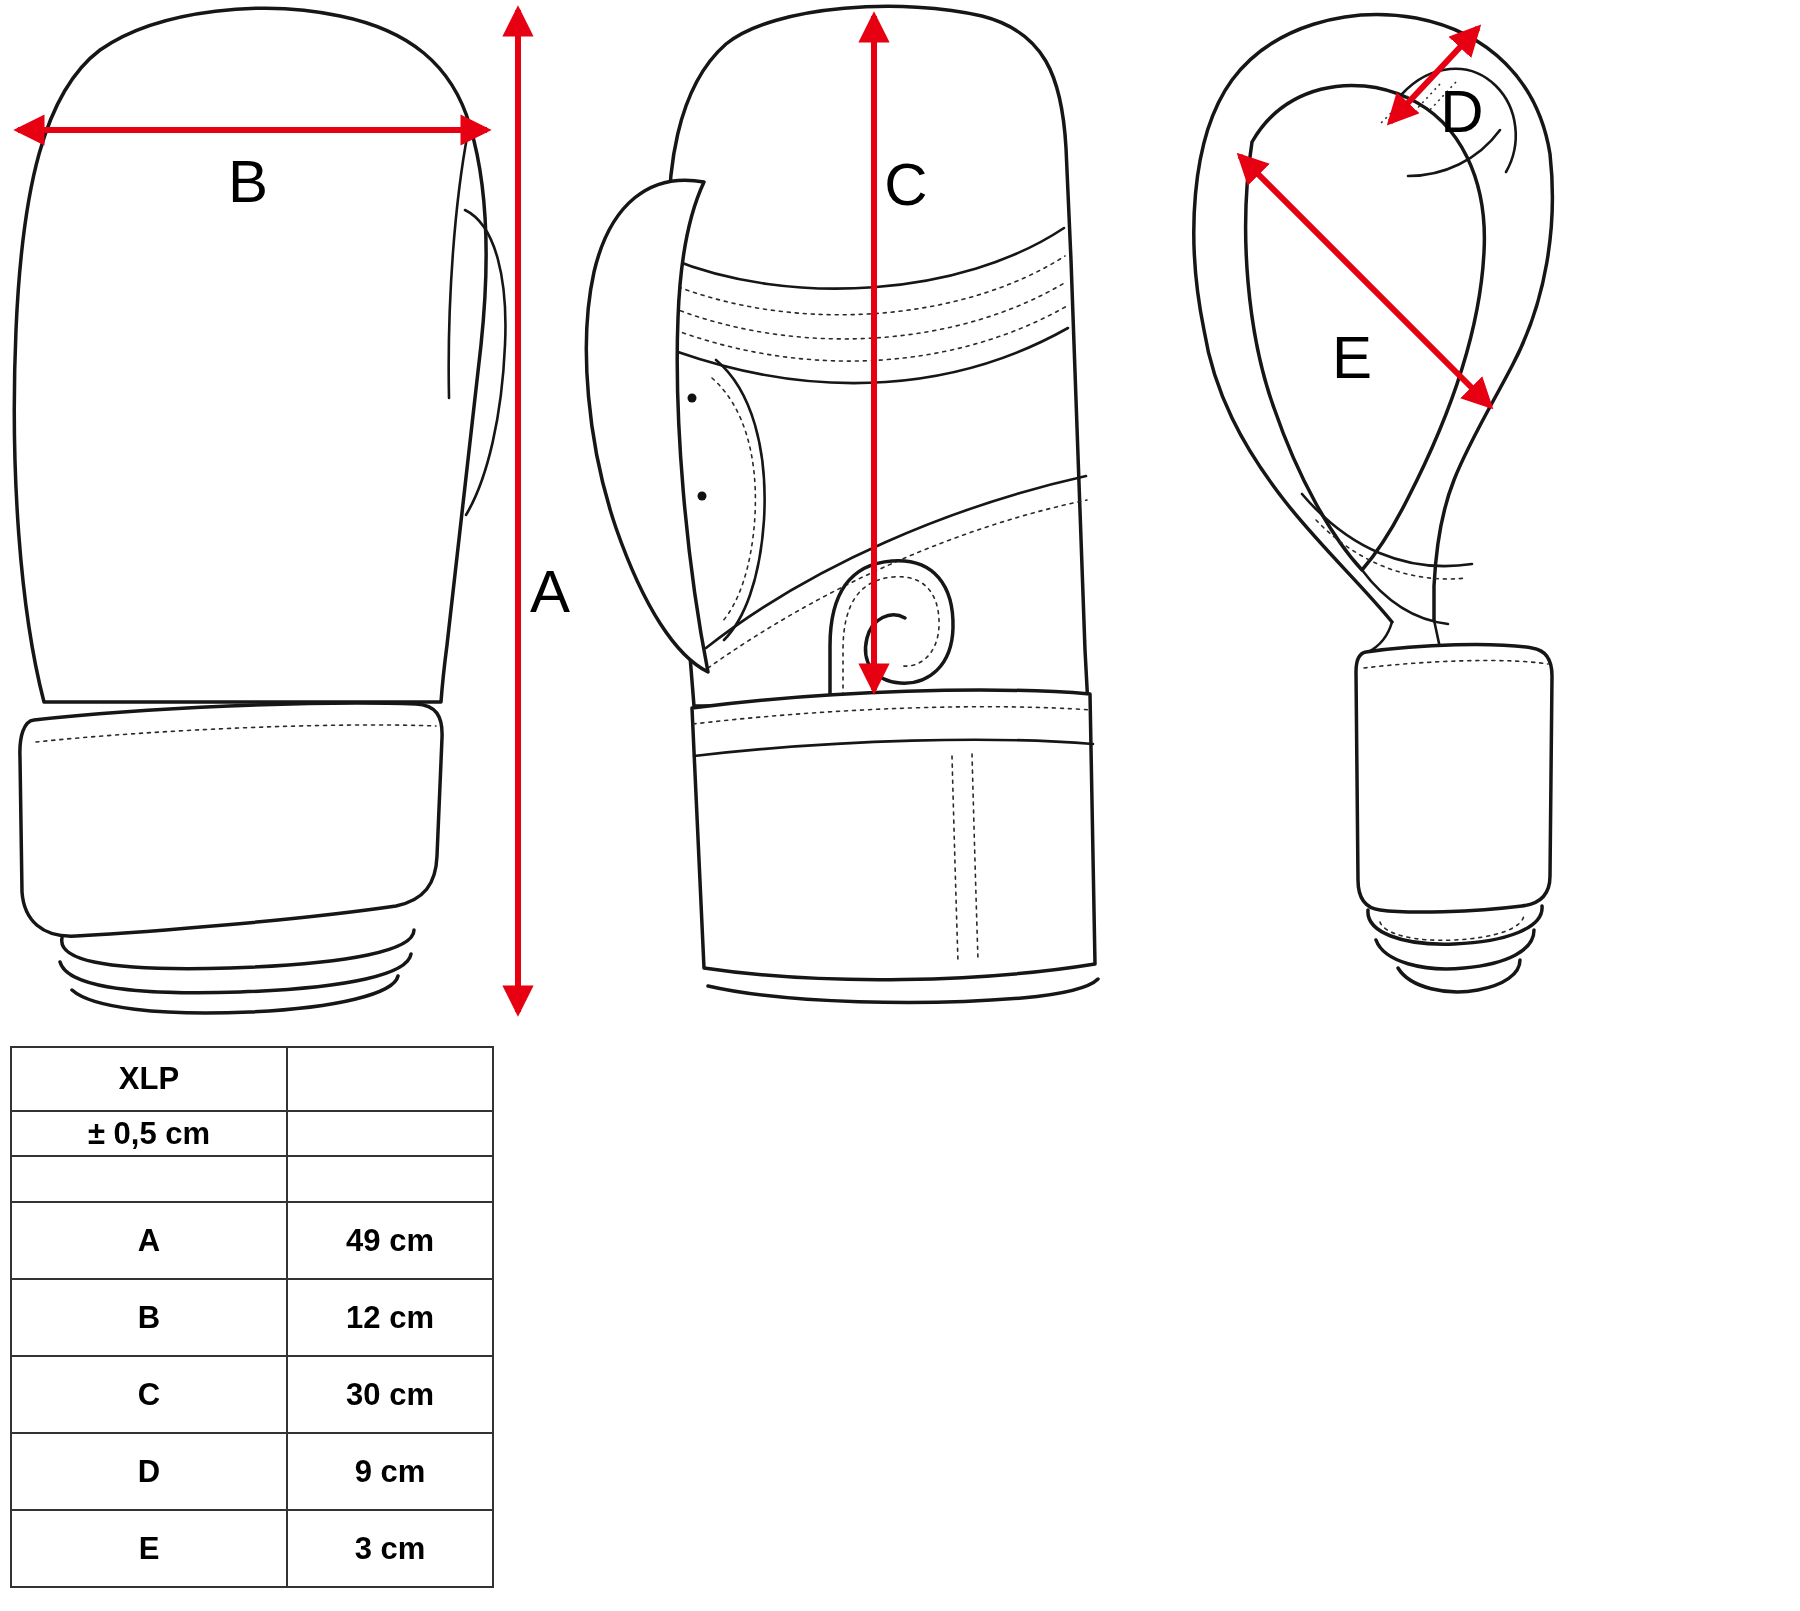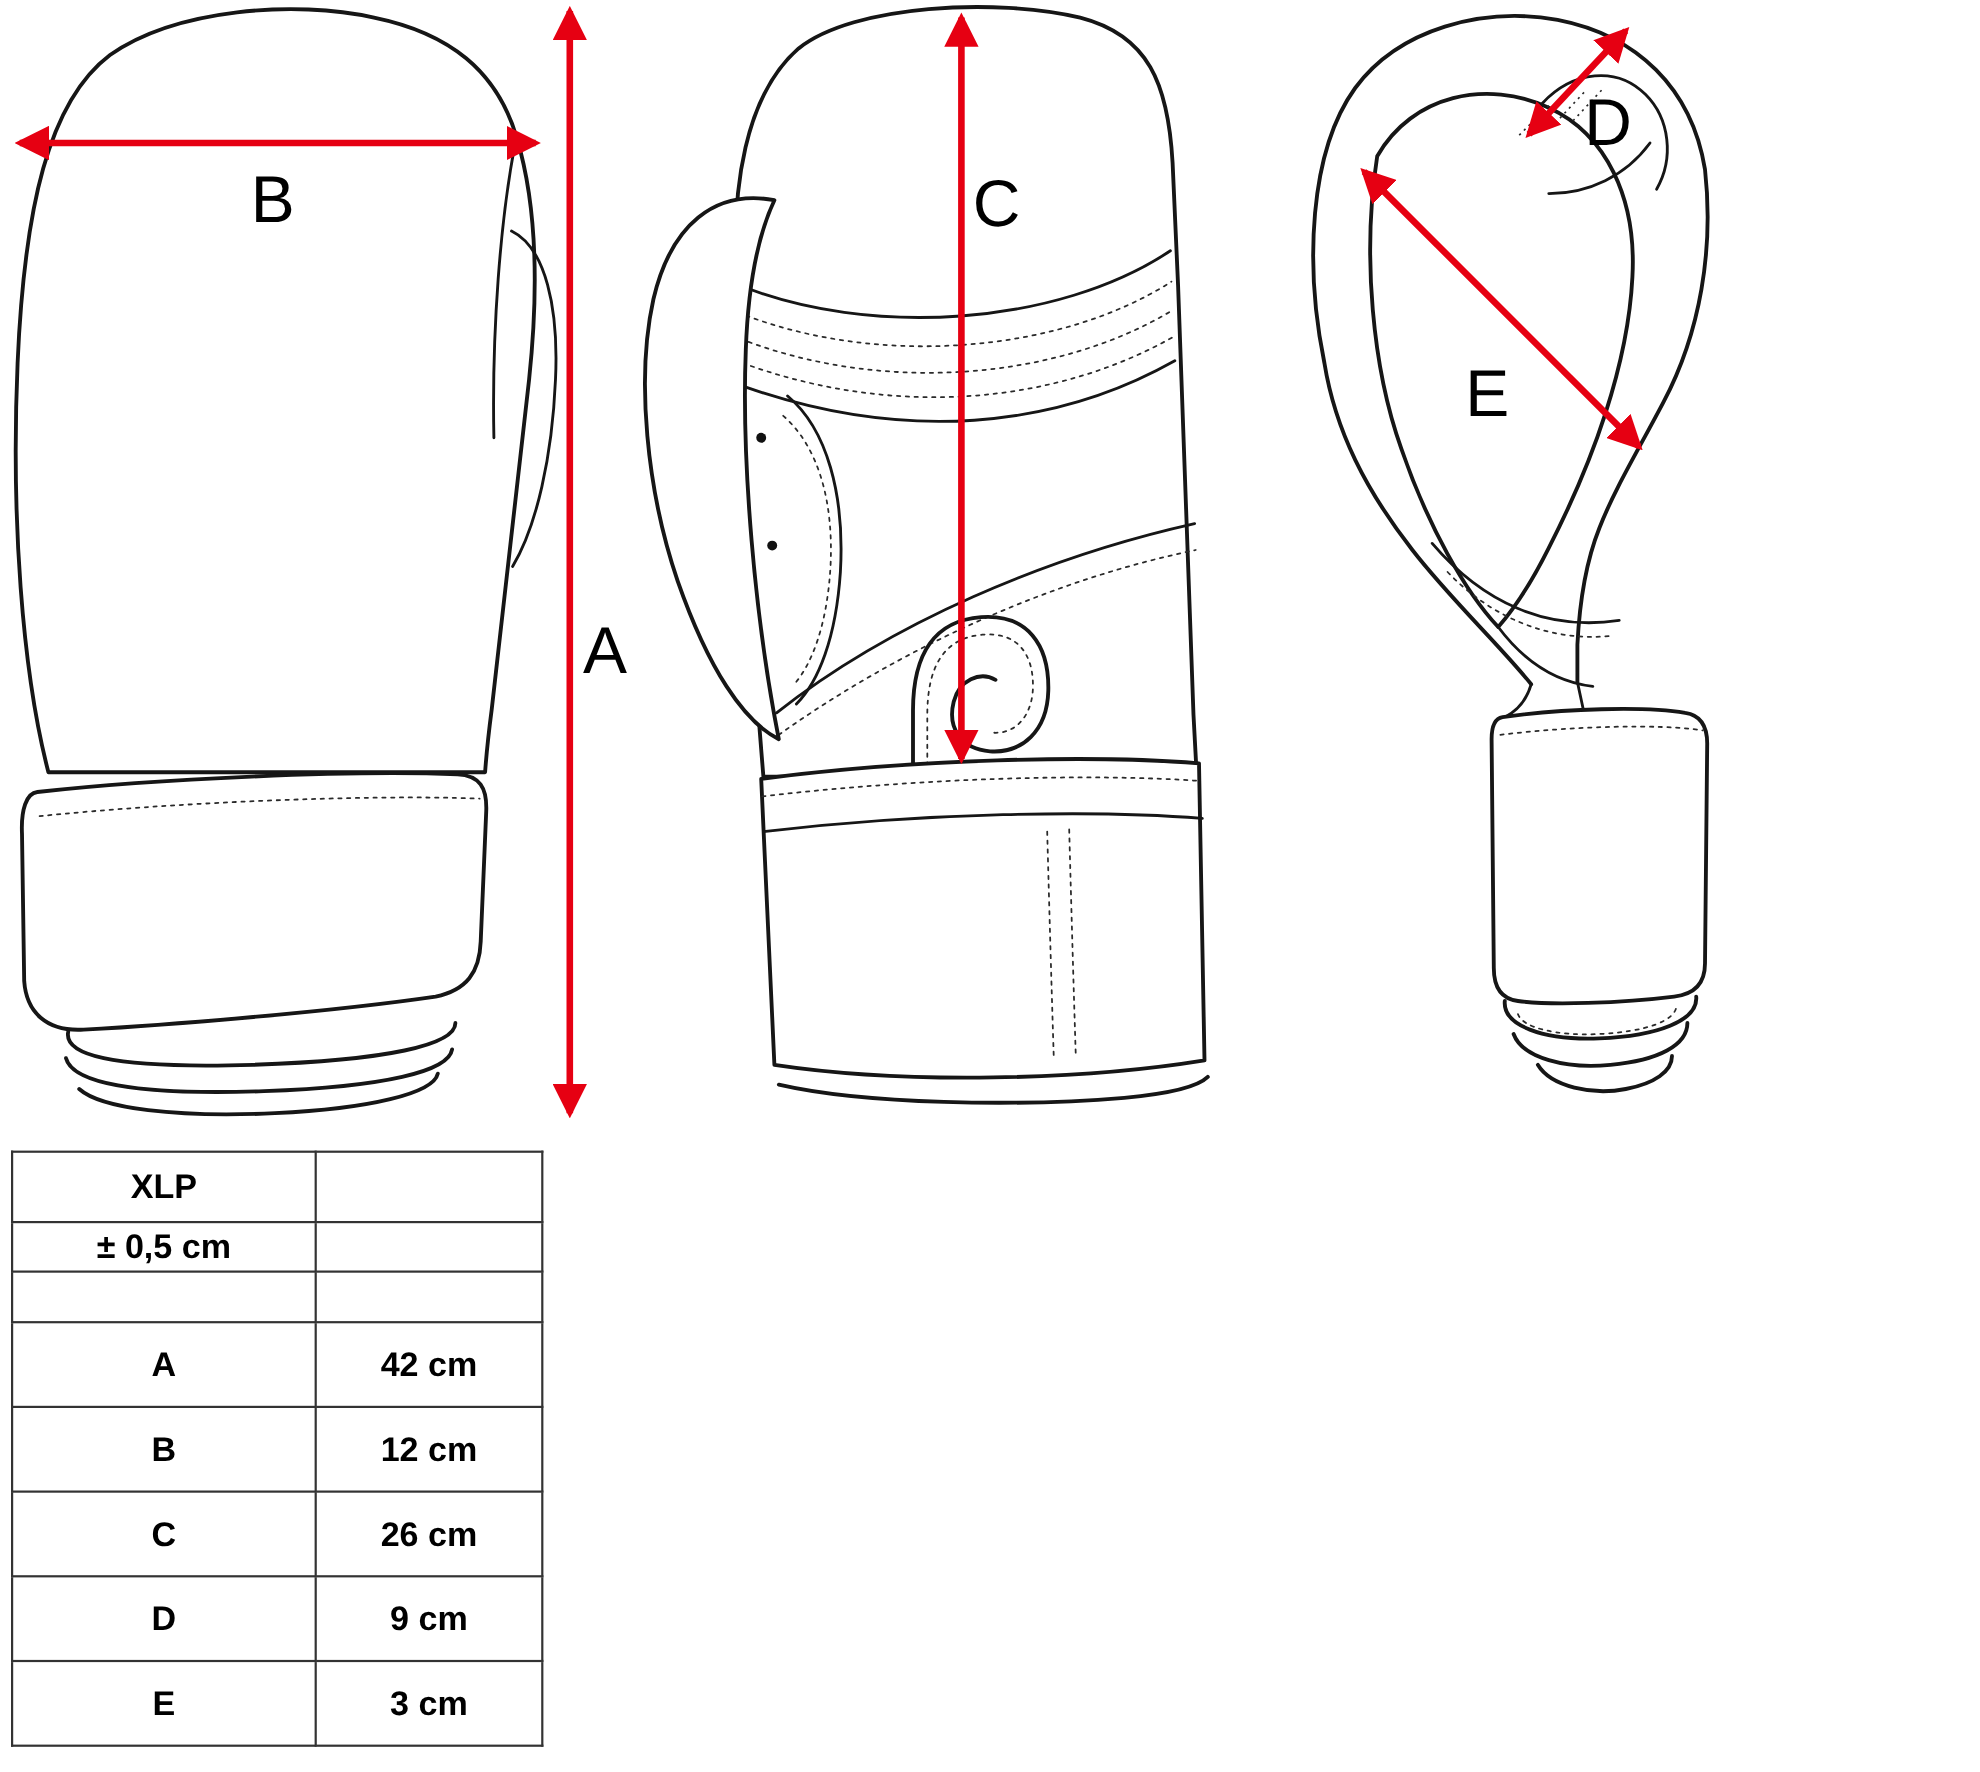--- a/index.html
+++ b/index.html
@@ -148,29 +148,29 @@
       <tr class="r-tol">
         <td>± 0,5 cm</td>
         <td></td>
       </tr>
       <tr class="r-spacer">
         <td></td>
         <td></td>
       </tr>
       <tr class="r-dim">
         <td>A</td>
-        <td>42 cm</td>
+        <td>49 cm</td>
       </tr>
       <tr class="r-dim">
         <td>B</td>
         <td>12 cm</td>
       </tr>
       <tr class="r-dim">
         <td>C</td>
-        <td>26 cm</td>
+        <td>30 cm</td>
       </tr>
       <tr class="r-dim">
         <td>D</td>
         <td>9 cm</td>
       </tr>
       <tr class="r-dim">
         <td>E</td>
         <td>3 cm</td>
       </tr>
     </tbody>

